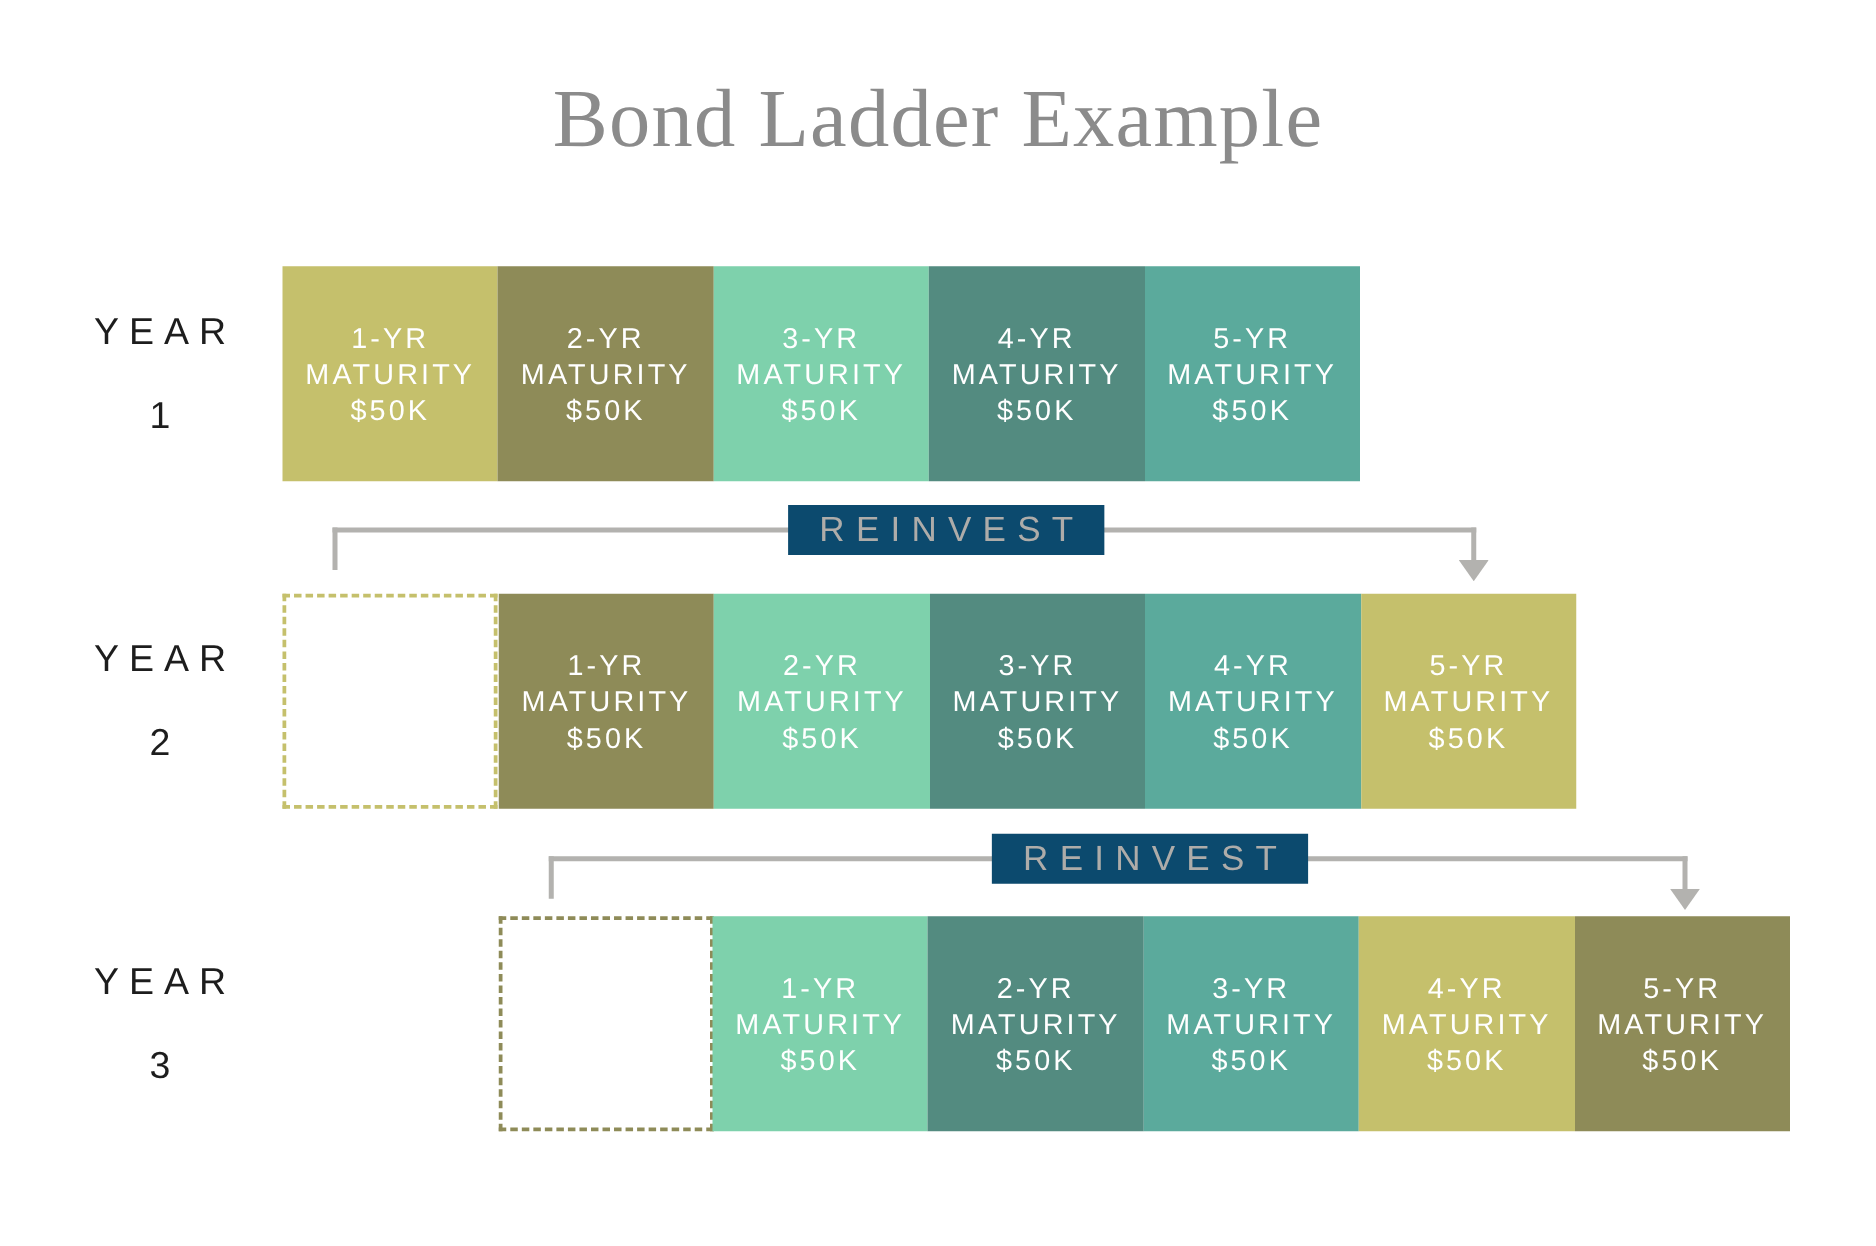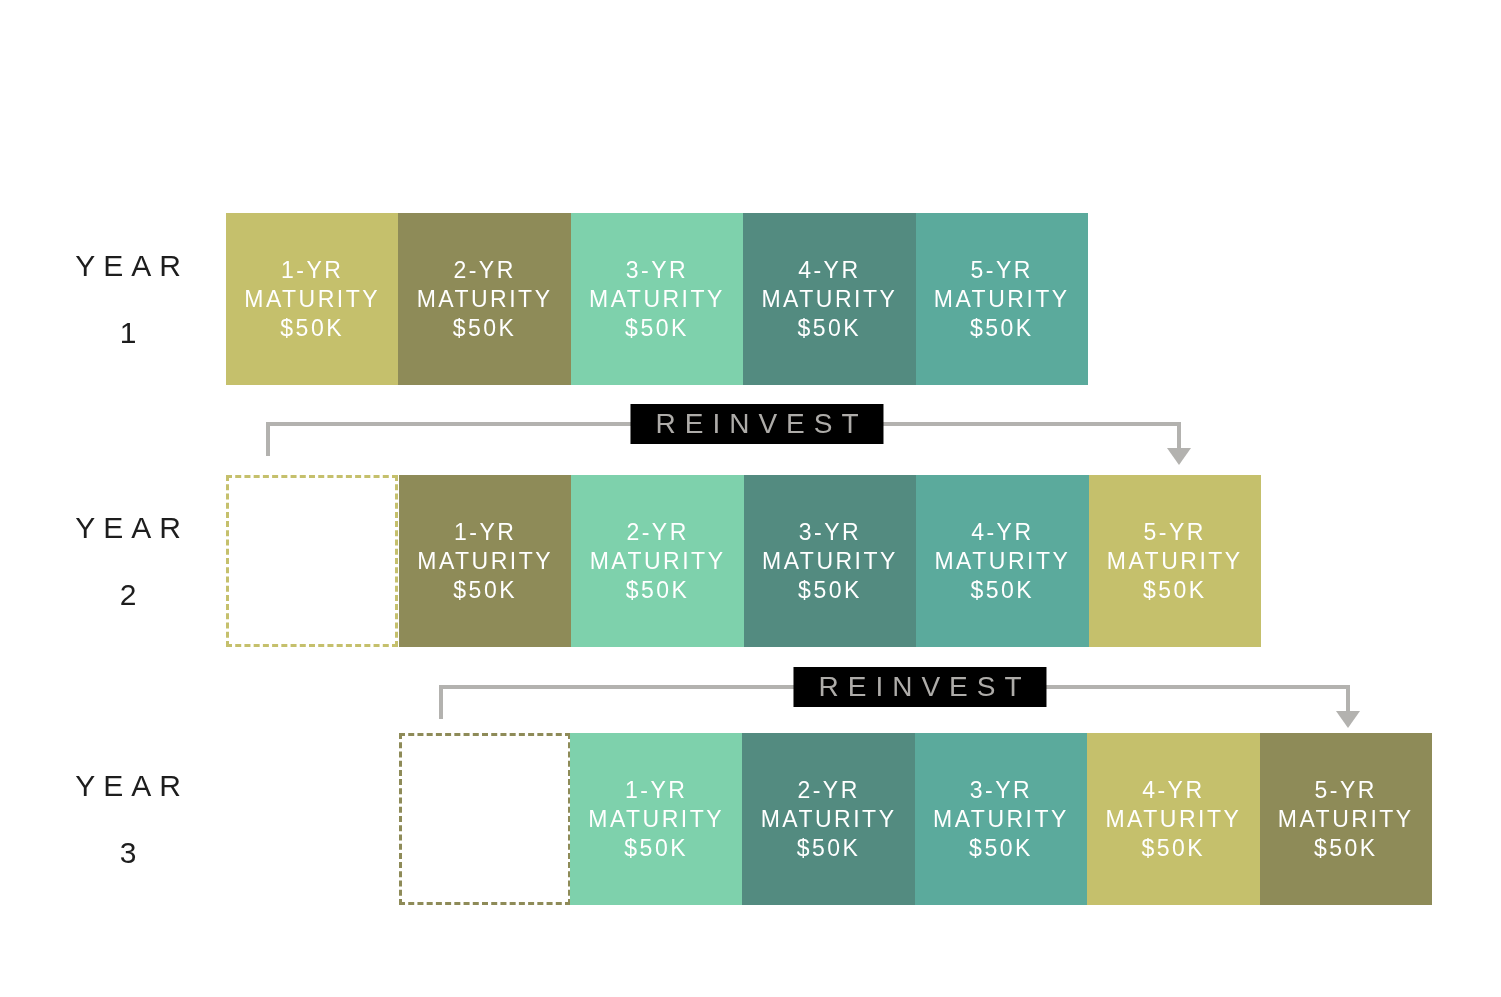--- a/index.html
+++ b/index.html
@@ -61,35 +61,36 @@
   .arrow .v-line  { position: absolute; width: 4px; }
   .arrow .head {
     position: absolute;
     width: 24px; height: 17px;
     -webkit-clip-path: polygon(0 0, 100% 0, 50% 100%);
     clip-path: polygon(0 0, 100% 0, 50% 100%);
   }
   .arrow .reinvest-label {
     position: absolute;
     transform: translateX(-50%);
-    background: #000000;
+    background: #0c4a6e;
     padding: 0 16px;
     font-size: 28px;
     font-weight: 300;
     letter-spacing: 9px;
     text-indent: 9px;
     line-height: 40px;
     white-space: nowrap;
   }
 </style>
 </head>
 <body>
 
 <div id="canvas">
 
+  <div class="title" style="color: rgb(139, 139, 139);">Bond Ladder Example</div>
 
   <div class="year-label" style="top: 213px; color: rgb(29, 29, 29);">
     <div class="word">YEAR</div>
     <div class="num">1</div>
   </div>
   <div class="row" style="left:226px; top:213px;">
     <div class="block" style="background-color: rgb(197, 192, 108);">
       <div>1-YR</div>
       <div>MATURITY</div>
       <div>$50K</div>

